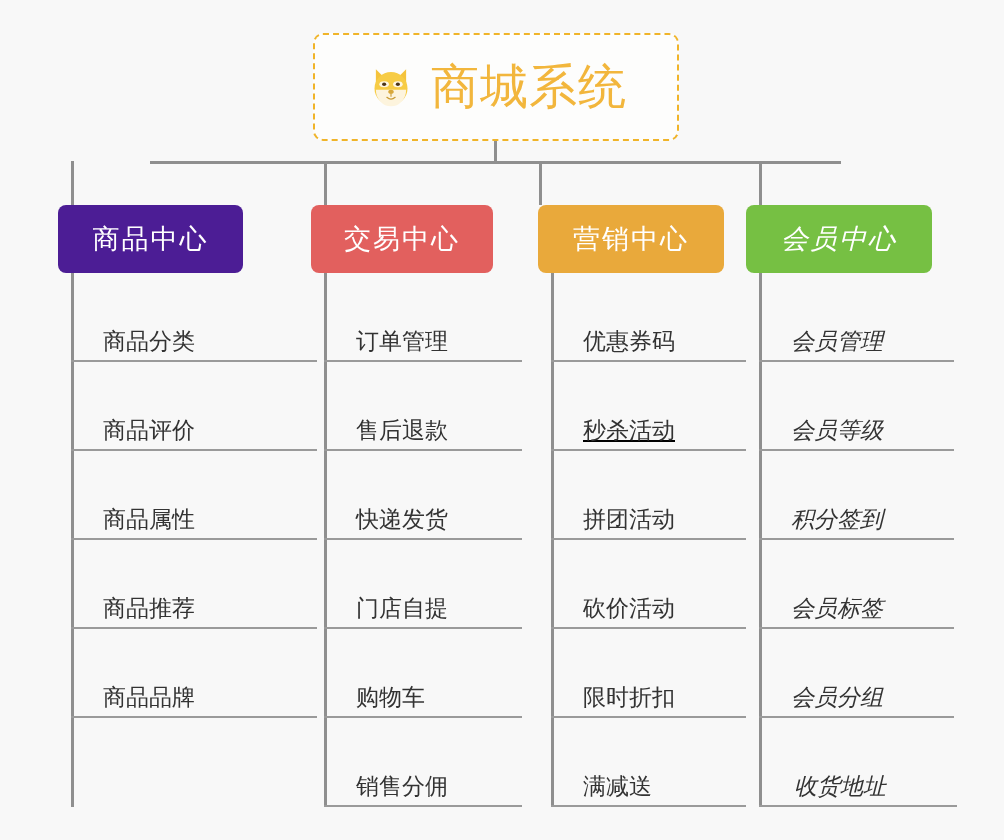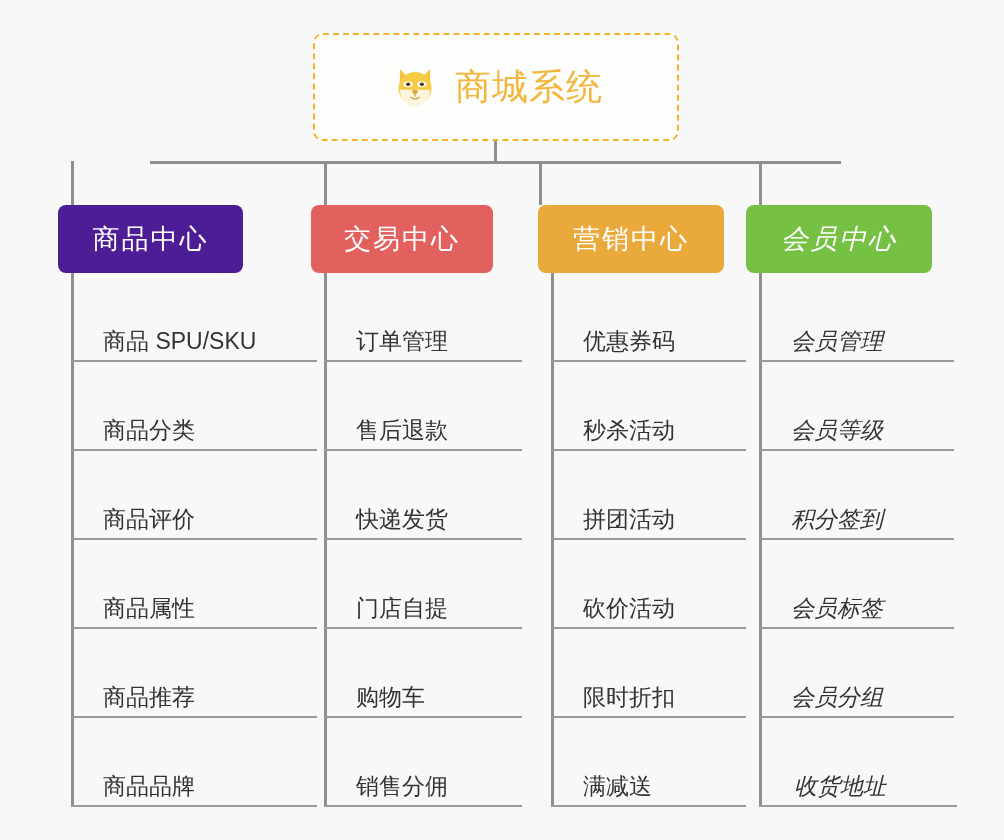--- a/index.html
+++ b/index.html
@@ -43,21 +43,21 @@
     height: 52px;
     position: relative;
   }
   
   .shiba {
     position: absolute;
     left: 4px; top: 4px;
     width: 44px; height: 44px;
   }
   .root-title {
-    font-size: 36px;
+    font-size: 48px;
     color: #f2b63c;
     letter-spacing: 1px;
     white-space: nowrap;
   }
 
   
   .conn {
     position: absolute;
     background: #8f8f8f;
   }
@@ -160,25 +160,20 @@
 
   <div class="conn conn-h-bus"></div>
 
   <div id="columns-host">
       <div class="column" style="left: 58px;">
         <div class="cat-header" style="background: #4c1d95; width: 185px;">商品中心</div>
         <div class="trunk" style="height: 534px;"></div>
         <div class="leaf-list">
           <div class="leaf">
             <div class="leaf-inner" style="min-width: 208px;">
-              <span class="leaf-label">商品 SPU/SKU</span>
-            </div>
-          </div>
-          <div class="leaf">
-            <div class="leaf-inner" style="min-width: 208px;">
               <span class="leaf-label">商品分类</span>
             </div>
           </div>
           <div class="leaf">
             <div class="leaf-inner" style="min-width: 208px;">
               <span class="leaf-label">商品评价</span>
             </div>
           </div>
           <div class="leaf">
             <div class="leaf-inner" style="min-width: 208px;">
@@ -236,21 +231,21 @@
       <div class="column" style="left: 538px;">
         <div class="cat-header" style="background: rgb(233, 169, 59); width: 186px;">营销中心</div>
         <div class="trunk" style="height: 534px;"></div>
         <div class="leaf-list">
           <div class="leaf">
             <div class="leaf-inner" style="min-width: 157px;">
               <span class="leaf-label">优惠券码</span>
             </div>
           </div>
           <div class="leaf">
-            <div class="leaf-inner" style="min-width: 157px;">
+            <div class="leaf-inner" style="min-width: 157px; text-decoration: underline;">
               <span class="leaf-label">秒杀活动</span>
             </div>
           </div>
           <div class="leaf">
             <div class="leaf-inner" style="min-width: 157px;">
               <span class="leaf-label">拼团活动</span>
             </div>
           </div>
           <div class="leaf">
             <div class="leaf-inner" style="min-width: 157px;">

